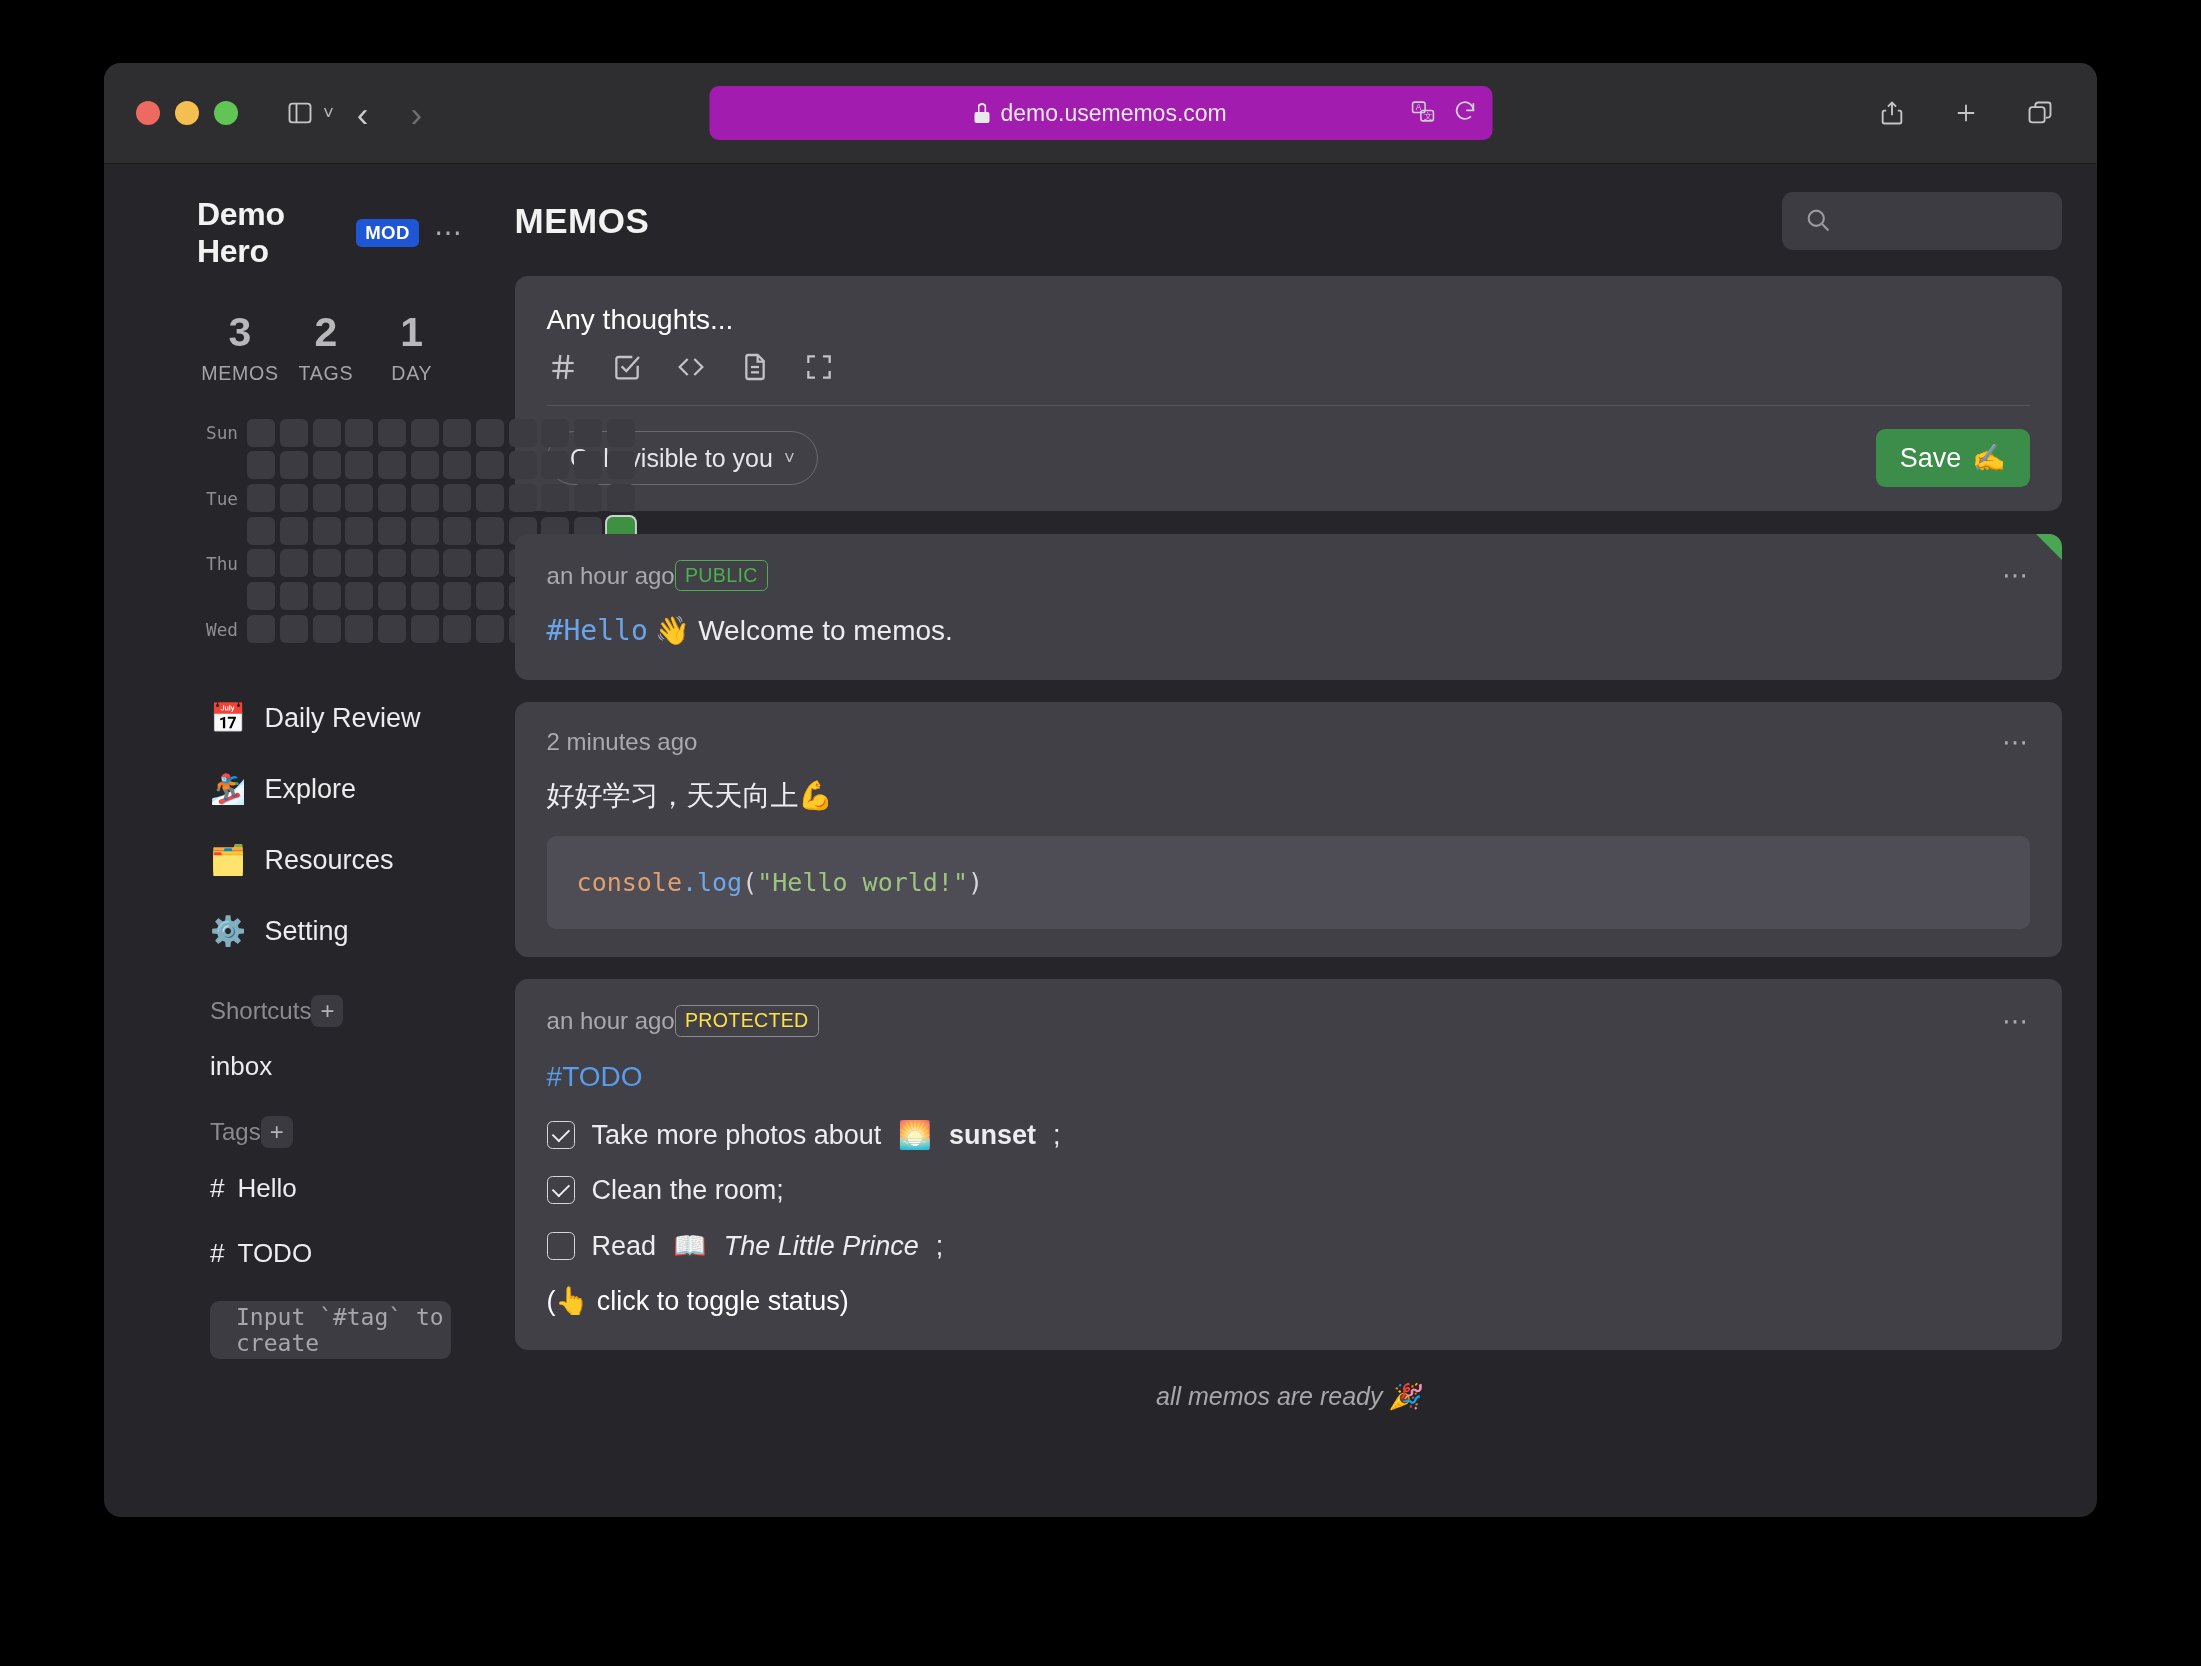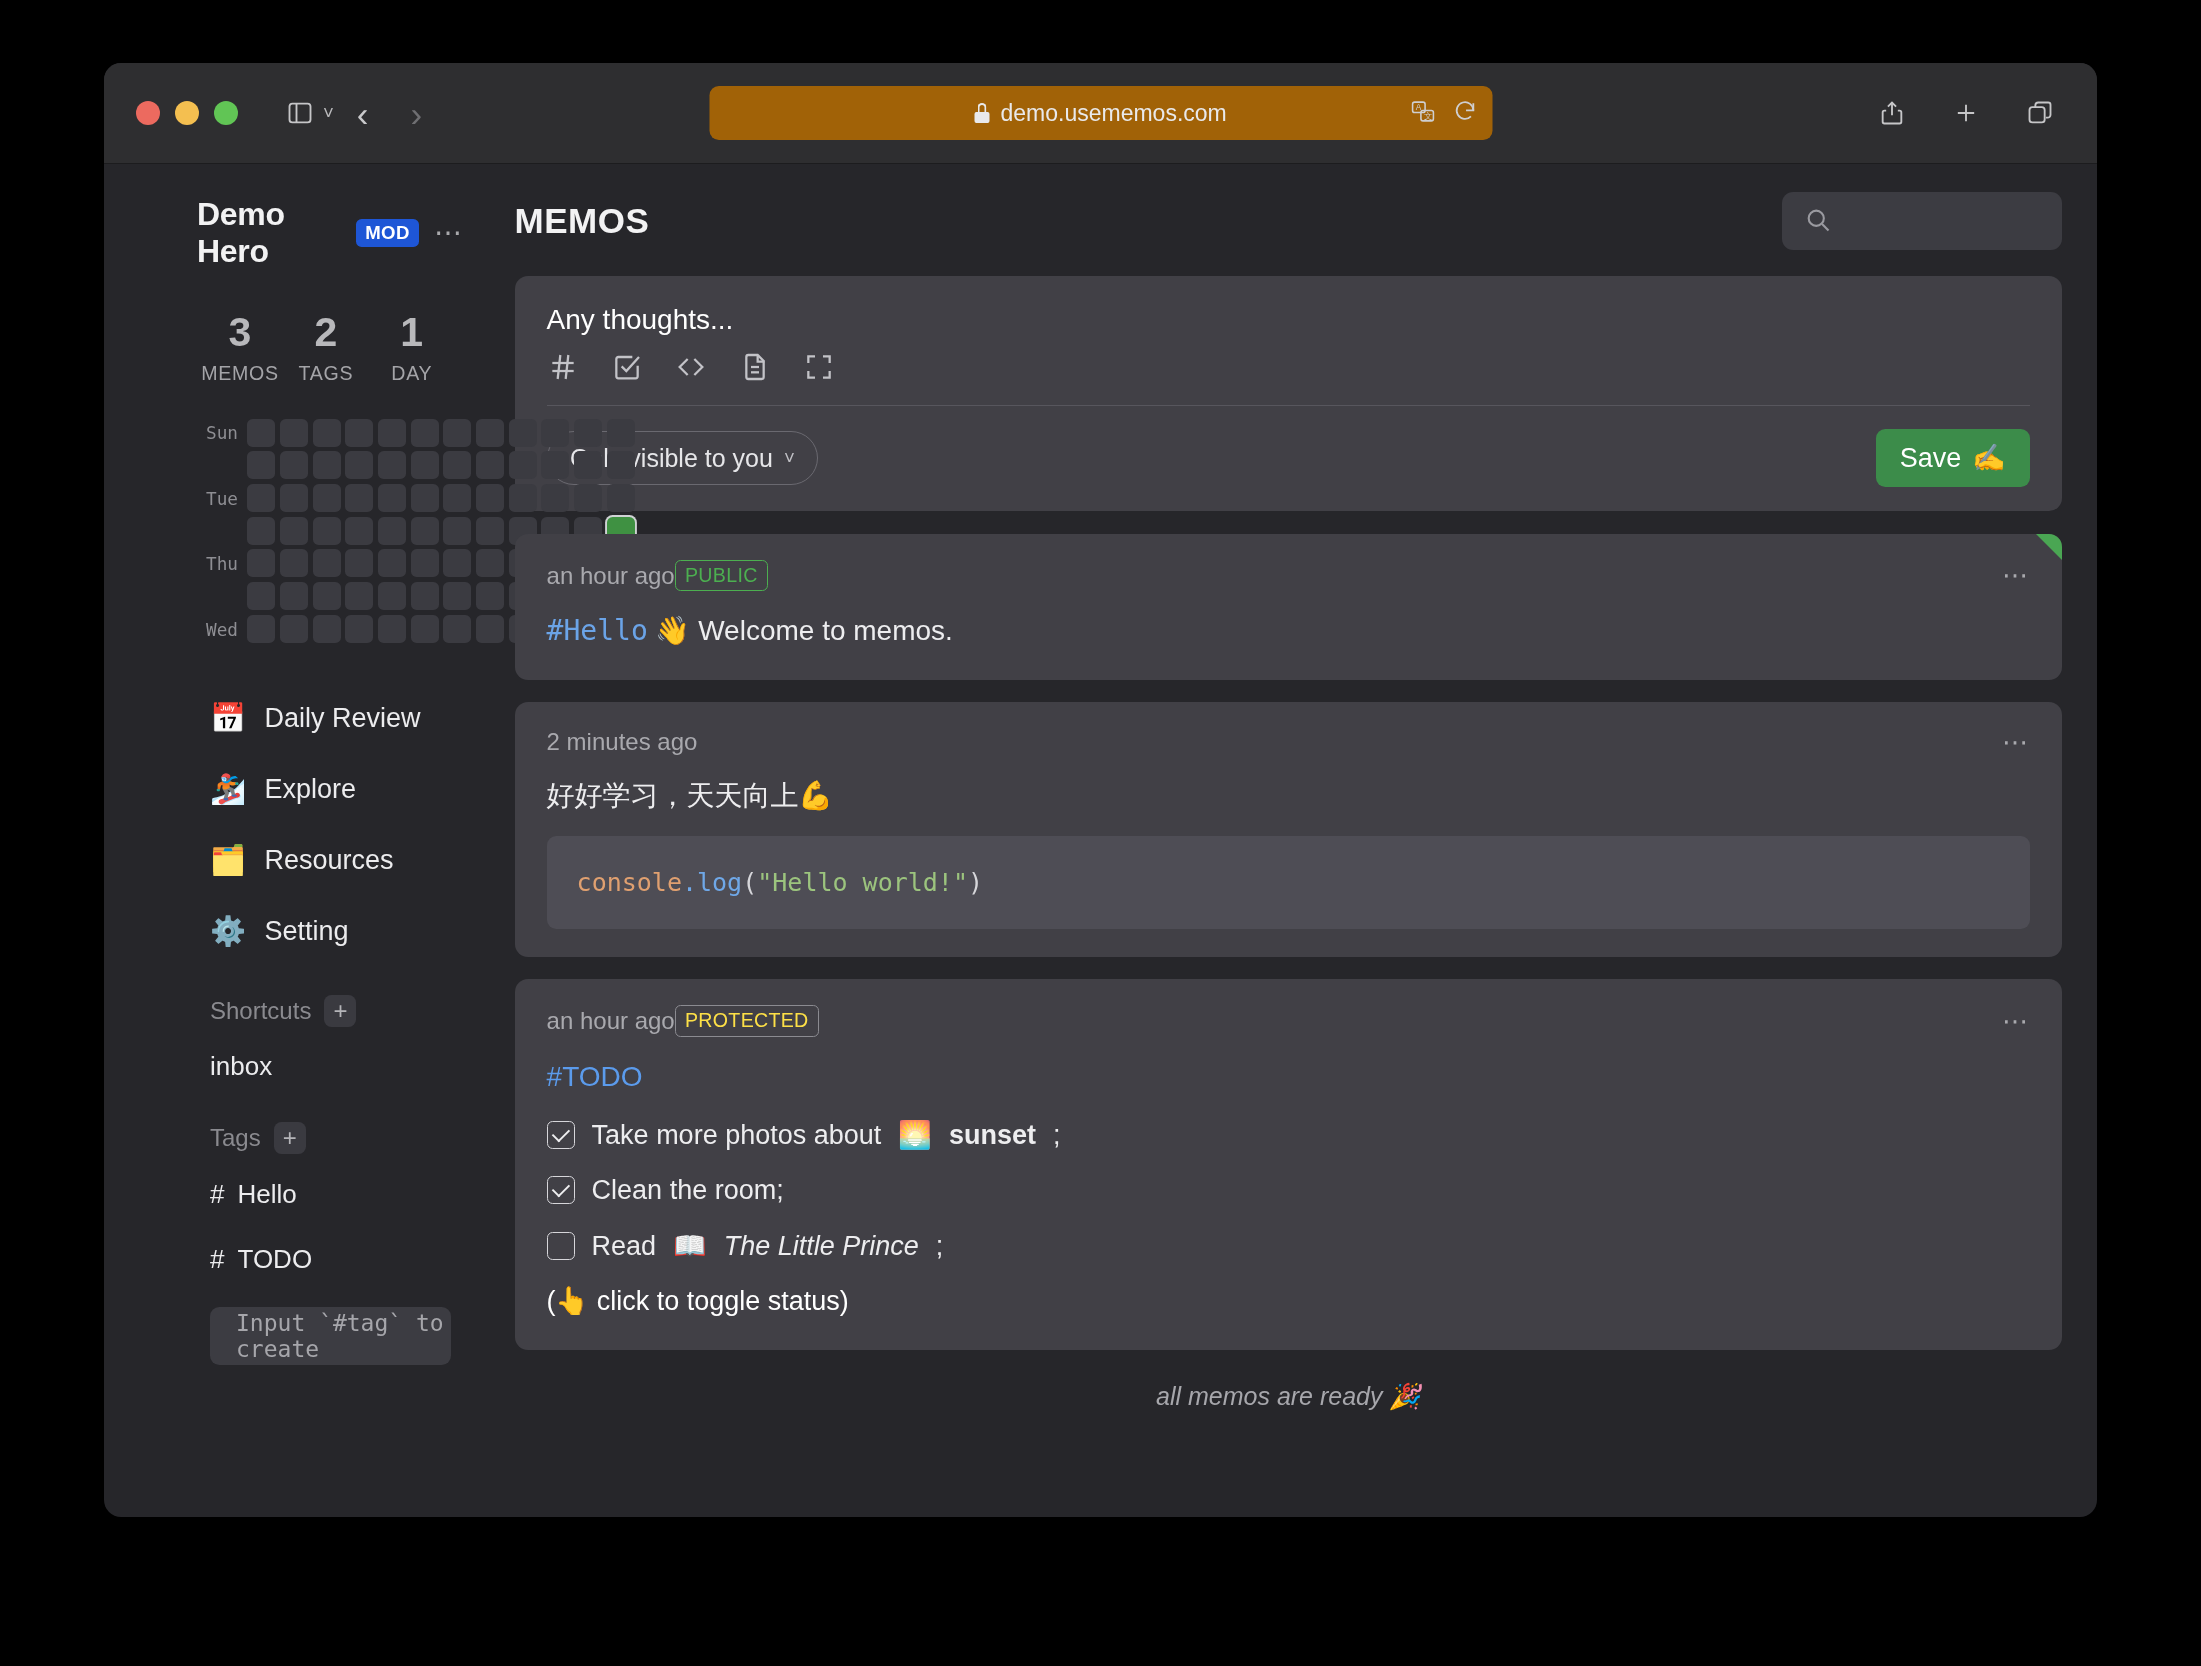--- a/index.html
+++ b/index.html
@@ -44,21 +44,21 @@
   }
   .icon-btn svg { display:block; }
   .sidebar-caret { font-size: 18.6px; color: #b9b9bb; margin-left: -5.6px; }
   .nav-arrow { font-size: 35px; color: #c9c9cb; font-weight: 300; line-height: 1; }
   .nav-arrow.disabled { color: #6f6f72; }
 
   .urlbar {
     position: absolute;
     left: 50%; transform: translateX(-50%);
     width: 783px; height: 54px;
-    background: #a16207;
+    background: #a21caf;
     border-radius: 9.3px;
     display: flex; align-items: center; justify-content: center;
     gap: 11.2px;
   }
   .url-text { color: #e9e9eb; font-size: 23px; }
   .lock { width: 15px; height: 19.6px; position: relative; display:inline-block; }
   .lock-body { position:absolute; bottom:0; width:15px; height:11.2px; background:#e9e9eb; border-radius:1.9px; }
   .lock-shackle { position:absolute; top:0; left:2.8px; width:9.3px; height:9.3px; border:2.3px solid #e9e9eb; border-bottom:none; border-radius:5.6px 5.6px 0 0; }
   .url-right { position:absolute; right: 15px; display:flex; align-items:center; gap:17px; color:#cfcfd1; }
 
@@ -107,22 +107,22 @@
 
   .nav-list { margin-bottom: 28px; }
   .nav-item {
     display: flex; align-items: center; gap: 20.5px;
     height: 71px; padding-left: 13px;
     font-size: 27px; color: #ececee;
   }
   .nav-emoji { font-size: 29px; width: 34px; text-align: center; }
 
   .section-head {
-    display: flex; align-items: center; gap: 13px;
-    padding-left: 13px; margin-bottom: 7.5px; margin-top: 23px;
+    display: flex; align-items: center; 
+    padding-left: 13px; margin-bottom: 7.5px; margin-top: 17px;
   }
   .section-title { font-size: 24px; color: #8a8a8f; }
   .plus-btn {
     width: 32px; height: 32px; border-radius: 7.5px;
     background: #3a3a40; color: #b4b4b8;
     display: flex; align-items: center; justify-content: center;
     font-size: 24px; line-height: 1;
   }
   .side-entry {
     padding-left: 13px; height: 65px;

